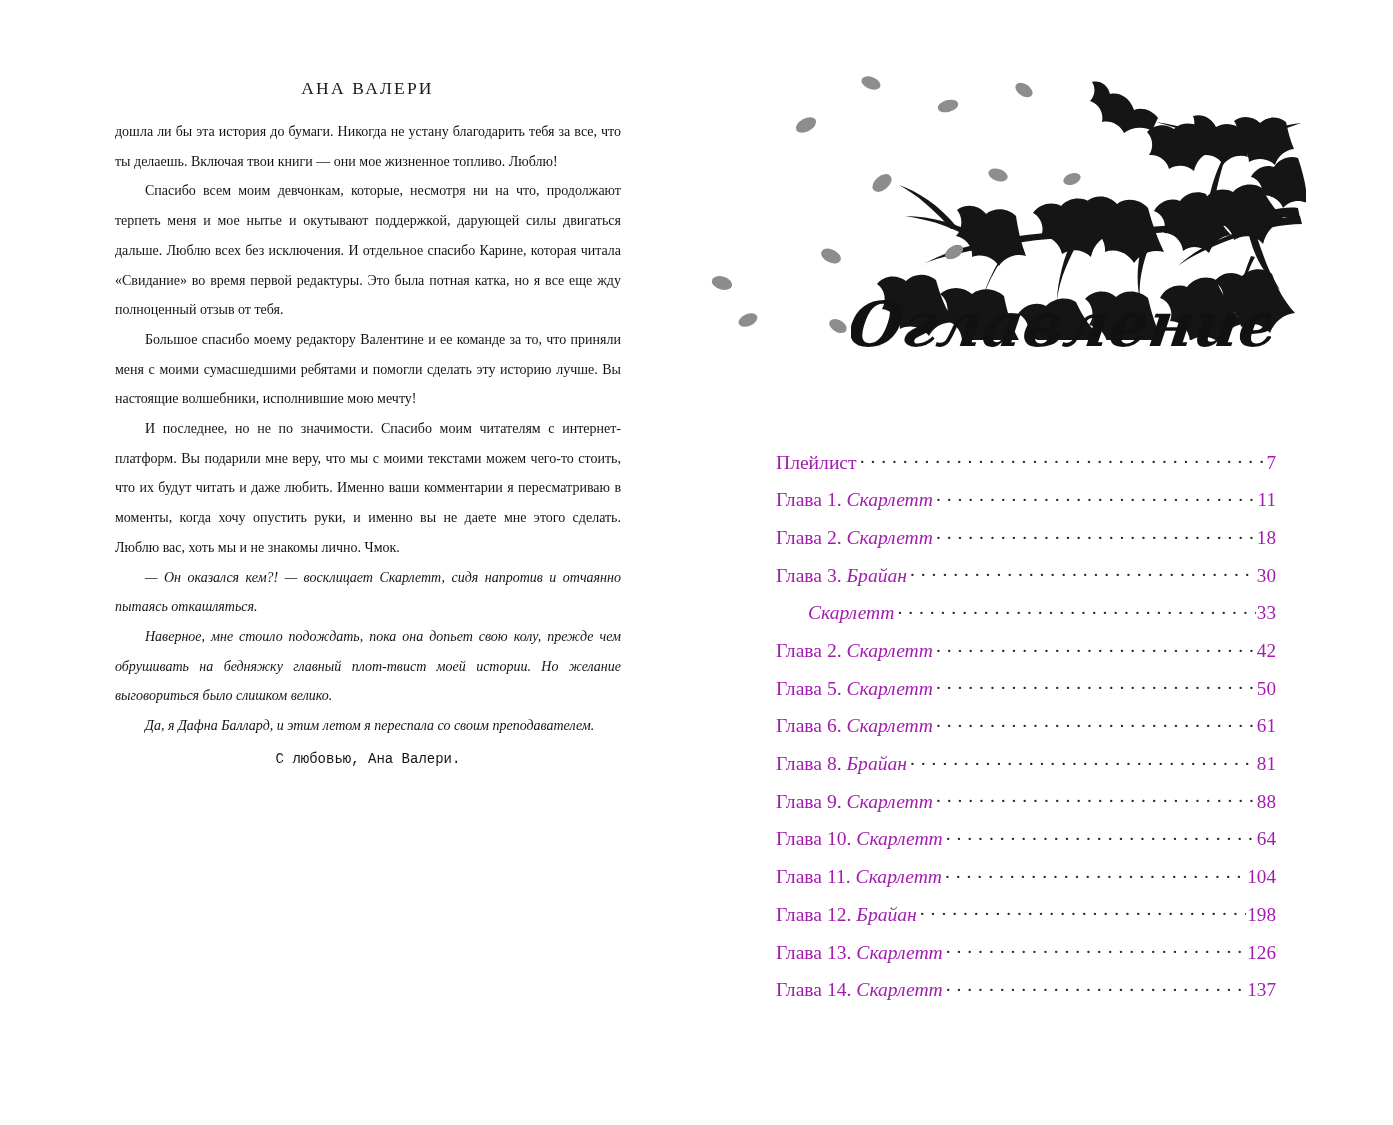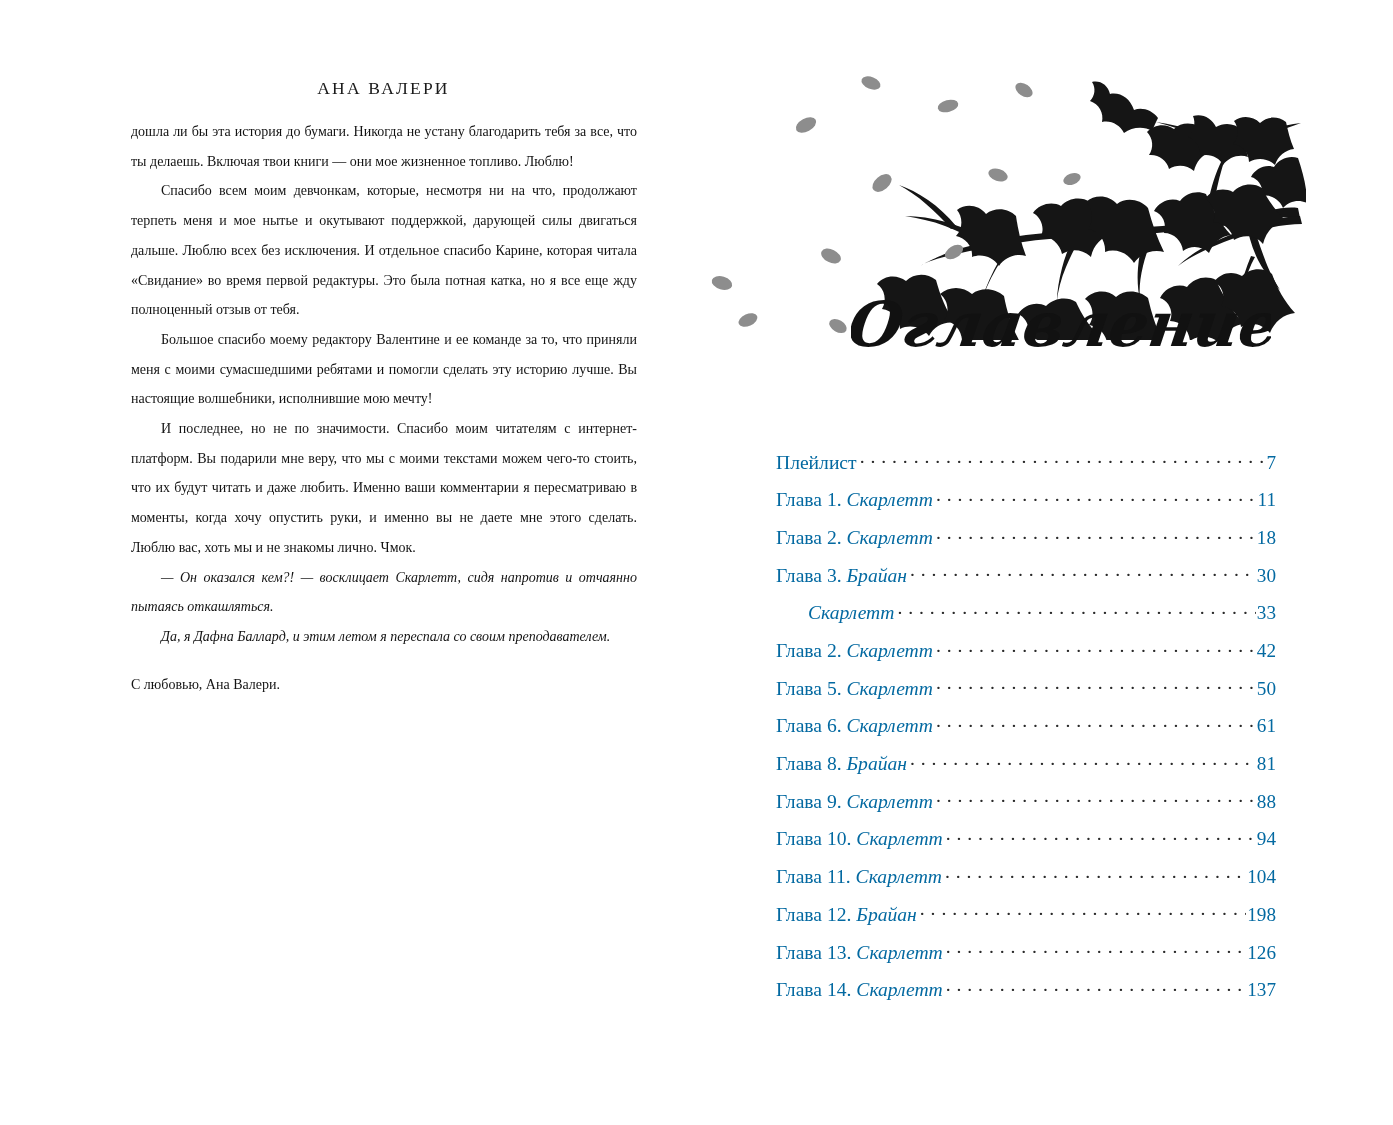--- a/index.html
+++ b/index.html
@@ -13,21 +13,21 @@
     height: 1125px;
     background: #ffffff;
     overflow: hidden;
     font-family: "Liberation Serif", "DejaVu Serif", serif;
     color: #111111;
   }
 
   
   .left-page {
     position: absolute;
-    left: 16px; top: 0;
+    left: 0; top: 0;
     width: 696px; height: 1125px;
   }
   .running-head {
     position: absolute;
     left: 115px;
     top: 78px;
     width: 505px;
     text-align: center;
     font-size: 17.5px;
     letter-spacing: 2.2px;
@@ -47,24 +47,25 @@
     text-align: justify;
     text-indent: 30px;
     color: #131313;
     hyphens: manual;
   }
   .body-col p.noindent { text-indent: 0; }
   .body-col p.ital {
     font-style: italic;
   }
   .body-col p.signature {
-    text-align: left;
+    text-align: center;
     text-indent: 0;
     font-style: normal;
-    margin-top: 18px;
+    margin-top: 4px;
+    font-family: Liberation Mono, monospace;
   }
 
   
   .right-page {
     position: absolute;
     left: 696px; top: 0;
     width: 697px; height: 1125px;
   }
   .branch-art {
     position: absolute;
@@ -88,21 +89,21 @@
     left: 80px;
     top: 449px;
     width: 500px;
   }
   .toc-row {
     display: flex;
     align-items: baseline;
     font-size: 19.6px;
     line-height: 23px;
     margin-bottom: 13.1px;
-    color: #0369a1;
+    color: #a21caf;
     white-space: nowrap;
   }
   .toc-row .label { flex: 0 0 auto; }
   .toc-row .label .ch-name {
     font-style: italic;
   }
   .toc-row.sub { padding-left: 32px; }
   .toc-row .leader {
     flex: 1 1 auto;
     overflow: hidden;
@@ -134,20 +135,21 @@
   <div class="left-page">
 
     <div class="running-head">АНА ВАЛЕРИ</div>
 
     <div class="body-col" id="body-col">
         <p class="noindent">дошла ли бы эта история до бумаги. Никогда не устану благодарить тебя за все, что ты делаешь. Включая твои книги — они мое жизненное топливо. Люблю!</p>
         <p>Спасибо всем моим девчонкам, которые, несмотря ни на что, продолжают терпеть меня и мое нытье и окутывают поддержкой, дарующей силы двигаться дальше. Люблю всех без исключения. И отдельное спасибо Карине, которая читала «Свидание» во время первой редактуры. Это была потная катка, но я все еще жду полноценный отзыв от тебя.</p>
         <p>Большое спасибо моему редактору Валентине и ее команде за то, что приняли меня с моими сумасшедшими ребятами и помогли сделать эту историю лучше. Вы настоящие волшебники, исполнившие мою мечту!</p>
         <p>И последнее, но не по значимости. Спасибо моим читателям с интернет-платформ. Вы подарили мне веру, что мы с моими текстами можем чего-то стоить, что их будут читать и даже любить. Именно ваши комментарии я пересматриваю в моменты, когда хочу опустить руки, и именно вы не даете мне этого сделать. Люблю вас, хоть мы и не знакомы лично. Чмок.</p>
         <p class="ital">— Он оказался кем?! — восклицает Скарлетт, сидя напротив и отчаянно пытаясь откашляться.</p>
+        <p class="ital">Наверное, мне стоило подождать, пока она допьет свою колу, прежде чем обрушивать на бедняжку главный плот-твист моей истории. Но желание выговориться было слишком велико.</p>
         <p class="ital">Да, я Дафна Баллард, и этим летом я переспала со своим преподавателем.</p>
         <p class="signature">С любовью, Ана Валери.</p>
       </div>
   </div>
 
   <div class="right-page">
 
     <div class="branch-art">
       <svg viewBox="0 0 620 310" xmlns="http://www.w3.org/2000/svg">
         <g fill="#151515">
@@ -278,21 +280,21 @@
           <span class="pageno">81</span>
         </div>
         <div class="toc-row">
           <span class="label"><span>Глава 9.</span> <span class="ch-name">Скарлетт</span></span>
           <span class="leader"></span>
           <span class="pageno">88</span>
         </div>
         <div class="toc-row">
           <span class="label"><span>Глава 10.</span> <span class="ch-name">Скарлетт</span></span>
           <span class="leader"></span>
-          <span class="pageno">94</span>
+          <span class="pageno">64</span>
         </div>
         <div class="toc-row">
           <span class="label"><span>Глава 11.</span> <span class="ch-name">Скарлетт</span></span>
           <span class="leader"></span>
           <span class="pageno">104</span>
         </div>
         <div class="toc-row">
           <span class="label"><span>Глава 12.</span> <span class="ch-name">Брайан</span></span>
           <span class="leader"></span>
           <span class="pageno">198</span>

